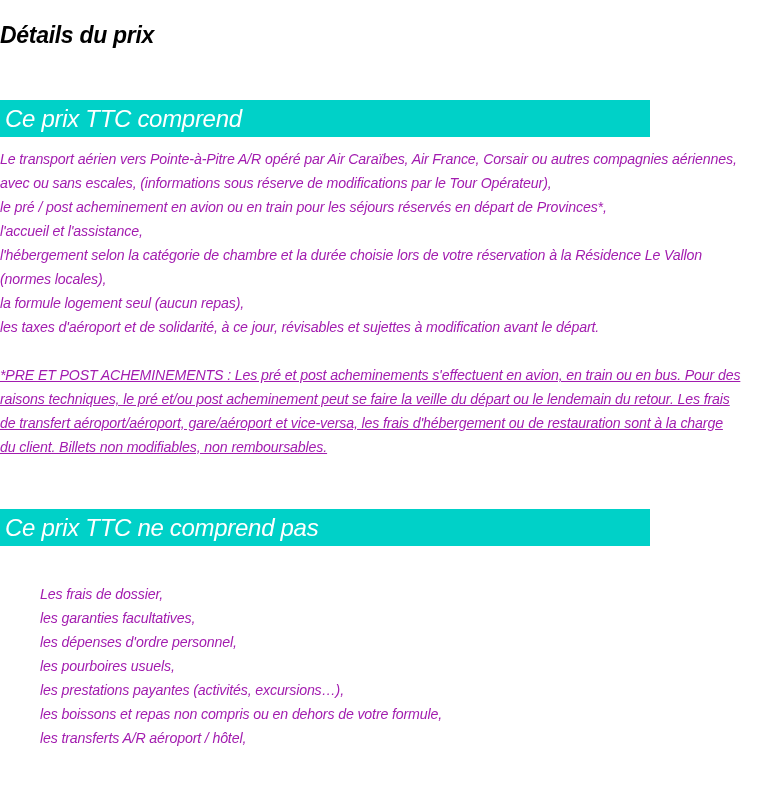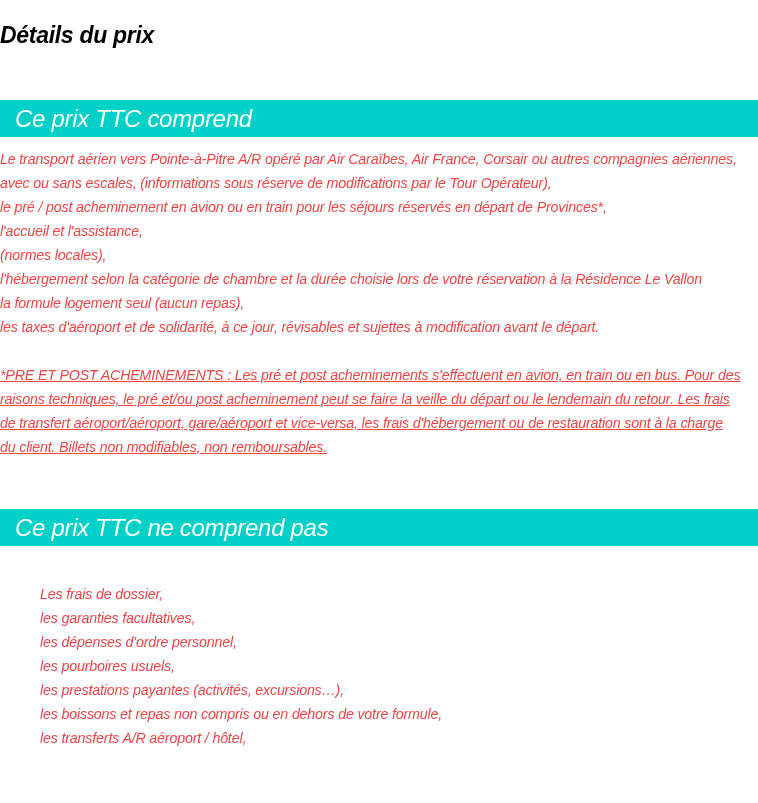--- a/index.html
+++ b/index.html
@@ -22,45 +22,45 @@
       font-size: 23px;
       font-weight: bold;
       font-style: italic;
       color: #000000;
       letter-spacing: -0.3px;
       line-height: 34px;
     }
     .banner {
       position: absolute;
       left: 0;
-      width: 758px;
+      width: 650px;
       height: 37px;
       background: #00d1c8;
       box-sizing: border-box;
-      padding-left: 15px;
+      padding-left: 5px;
     }
     .banner h2 {
       margin: 0;
       font-size: 24px;
       font-style: italic;
       font-weight: normal;
       color: #ffffff;
       line-height: 37px;
       letter-spacing: -0.3px;
     }
     .banner-1 { top: 100px; }
     .banner-2 { top: 509px; }
     .text-block {
       position: absolute;
       left: 0;
       width: 758px;
       font-size: 14.2px;
       font-style: italic;
       line-height: 24px;
-      color: #ef4444;
+      color: #a21caf;
       letter-spacing: -0.15px;
     }
     .block-1 { top: 147px; }
     .block-2 { top: 363px; text-decoration: underline; }
     .block-3 { top: 582px; padding-left: 40px; }
     .line { display: block; white-space: nowrap; }
   </style>
 </head>
 <body>
 
@@ -68,22 +68,22 @@
 
 <div class="banner banner-1">
   <h2>Ce prix TTC comprend</h2>
 </div>
 
 <div class="text-block block-1">
   <span class="line">Le transport aérien vers Pointe-à-Pitre A/R opéré par Air Caraïbes, Air France, Corsair ou autres compagnies aériennes,</span>
   <span class="line">avec ou sans escales, (informations sous réserve de modifications par le Tour Opérateur),</span>
   <span class="line">le pré / post acheminement en avion ou en train pour les séjours réservés en départ de Provinces*,</span>
   <span class="line">l'accueil et l'assistance,</span>
+  <span class="line">l'hébergement selon la catégorie de chambre et la durée choisie lors de votre réservation à la Résidence Le Vallon</span>
   <span class="line">(normes locales),</span>
-  <span class="line">l'hébergement selon la catégorie de chambre et la durée choisie lors de votre réservation à la Résidence Le Vallon</span>
   <span class="line">la formule logement seul (aucun repas),</span>
   <span class="line">les taxes d'aéroport et de solidarité, à ce jour, révisables et sujettes à modification avant le départ.</span>
 </div>
 
 <div class="text-block block-2">
   <span class="line">*PRE ET POST ACHEMINEMENTS : Les pré et post acheminements s'effectuent en avion, en train ou en bus. Pour des</span>
   <span class="line">raisons techniques, le pré et/ou post acheminement peut se faire la veille du départ ou le lendemain du retour. Les frais</span>
   <span class="line">de transfert aéroport/aéroport, gare/aéroport et vice-versa, les frais d'hébergement ou de restauration sont à la charge</span>
   <span class="line">du client. Billets non modifiables, non remboursables.</span>
 </div>

